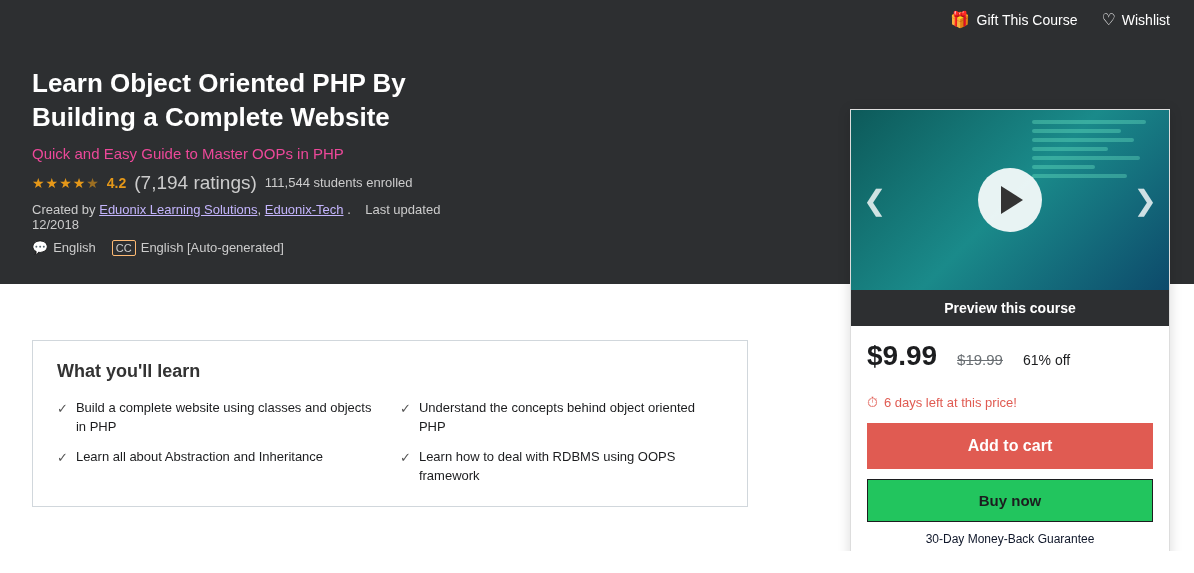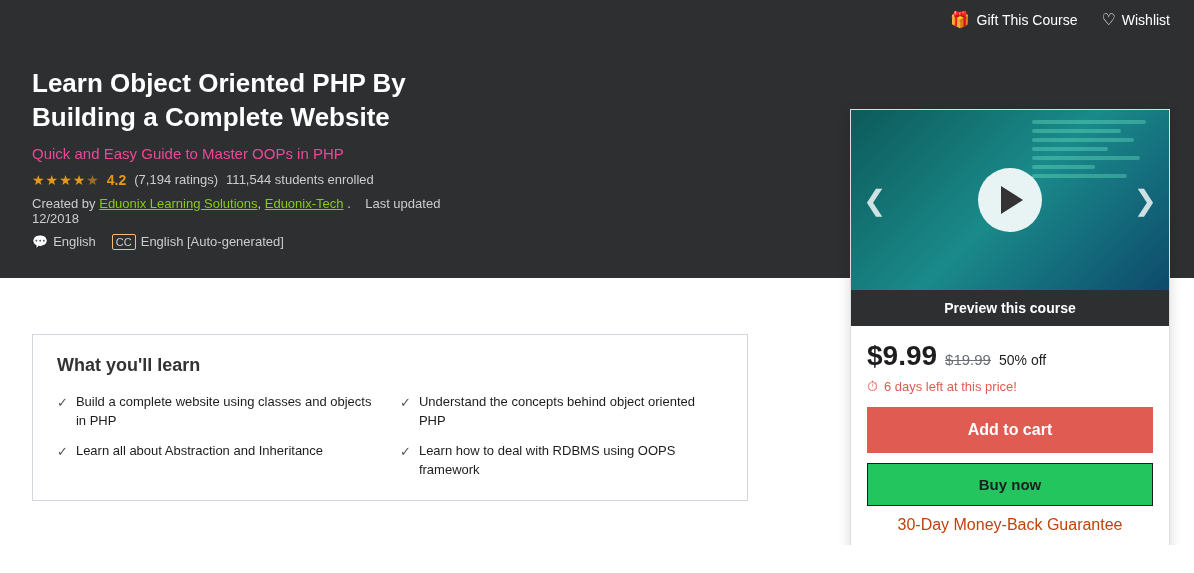--- a/index.html
+++ b/index.html
@@ -63,32 +63,32 @@
       color: #e59819;
       font-size: 14px;
     }
     .rating-number {
       color: #e59819;
       font-weight: 600;
       font-size: 14px;
     }
     .rating-count {
       color: #ccc;
-      font-size: 13px;
+      font-size: 19px;
     }
     .students {
       color: #ccc;
       font-size: 13px;
     }
     .meta-row {
       font-size: 13px;
       color: #ccc;
       margin-bottom: 8px;
     }
-    .meta-row a { color: #84cc16; text-decoration: underline; cursor: pointer; }
+    .meta-row a { color: #c4b5fd; text-decoration: underline; cursor: pointer; }
     .lang-row {
       display: flex;
       align-items: center;
       gap: 16px;
       font-size: 13px;
       color: #ccc;
     }
     .lang-item {
       display: flex;
       align-items: center;
@@ -183,22 +183,22 @@
       font-weight: 600;
     }
 
     
     .pricing-area {
       padding: 14px 16px 0;
     }
     .price-row {
       display: flex;
       align-items: baseline;
-      gap: 8px;
-      margin-bottom: 6px;
+      gap: 20px;
+      margin-bottom: 22px;
     }
     .current-price {
       font-size: 28px;
       font-weight: 700;
       color: #1c1d1f;
     }
     .original-price {
       font-size: 15px;
       color: #6a6f73;
       text-decoration: line-through;
@@ -239,22 +239,22 @@
       color: #1c1d1f;
       font-size: 15px;
       font-weight: 600;
       border: 1px solid #1c1d1f;
       cursor: pointer;
       text-align: center;
       margin-bottom: 10px;
     }
     .guarantee-text {
       text-align: center;
-      font-size: 16px;
-      color: #c2410c;
+      font-size: 12px;
+      color: #0f172a;
       margin-bottom: 14px;
     }
 
     
     .includes-section {
       padding: 10px 16px 14px;
       border-top: 1px solid #eee;
     }
     .includes-title {
       font-size: 14px;
@@ -368,21 +368,21 @@
         </div>
         <span class="nav-arrow nav-arrow-right">❯</span>
       </div>
     </div>
     <div class="preview-label">Preview this course</div>
 
     <div class="pricing-area">
       <div class="price-row">
         <span class="current-price">$9.99</span>
         <span class="original-price">$19.99</span>
-        <span class="discount-badge">50% off</span>
+        <span class="discount-badge">61% off</span>
       </div>
       <div class="countdown-row">
         <span class="clock-icon">⏱</span>
         <span>6 days left at this price!</span>
       </div>
       <button class="add-to-cart-btn">Add to cart</button>
       <button class="buy-now-btn">Buy now</button>
       <div class="guarantee-text">30-Day Money-Back Guarantee</div>
     </div>
 

